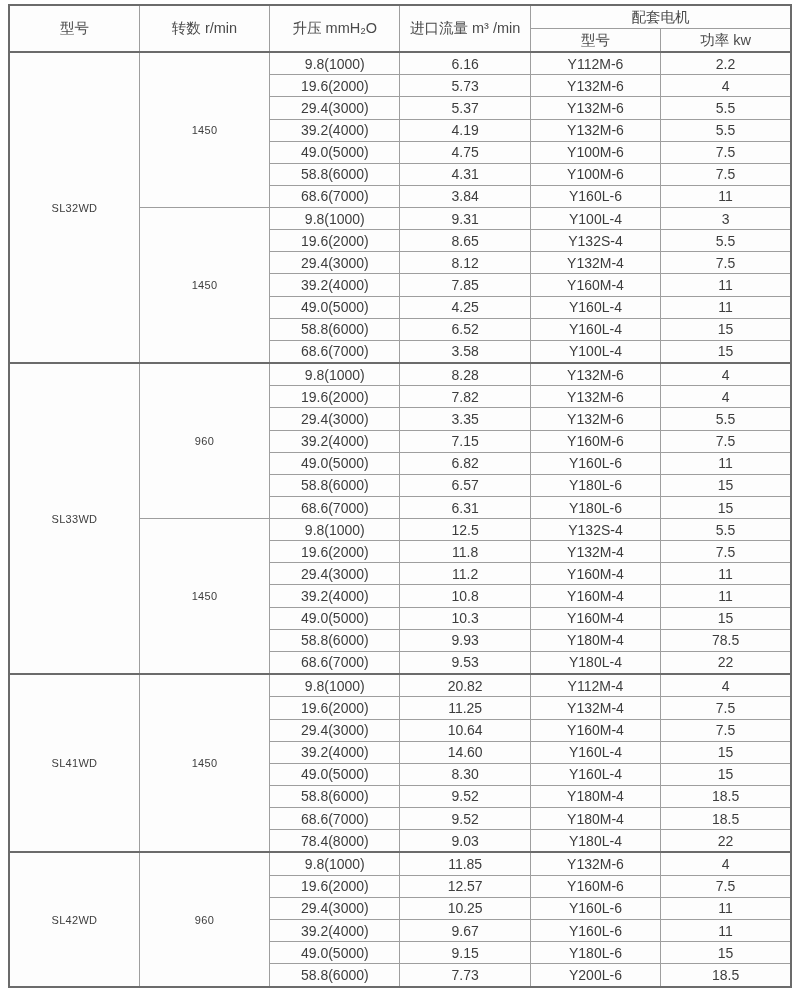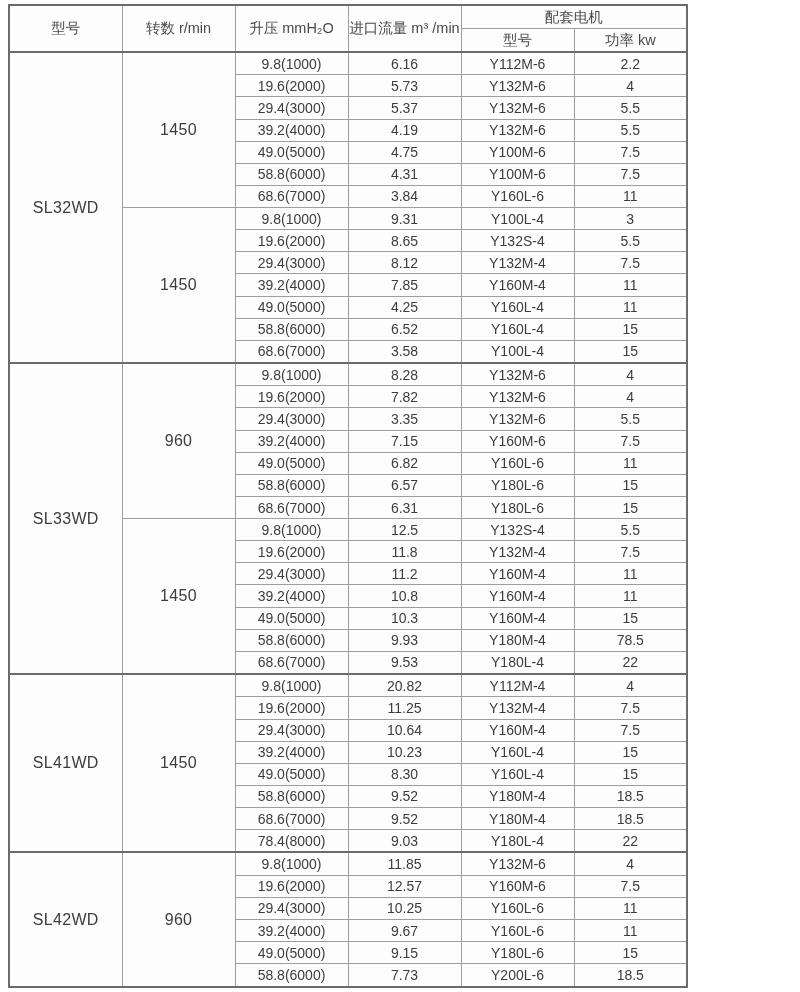--- a/index.html
+++ b/index.html
@@ -12,21 +12,21 @@
     height: 992px;
     font-family: "Liberation Sans", "DejaVu Sans", sans-serif;
     color: #3d3d3d;
   }
   .table-wrap {
     padding: 4px 8px;
   }
   table.spec-table {
     border-collapse: collapse;
     table-layout: fixed;
-    width: 680px;
+    width: 784px;
     height: 984px;
     border: 2px solid #6b6b6b;
     background: #fdfdfd;
     font-size: 14px;
     color: #3d3d3d;
   }
   .spec-table th,
   .spec-table td {
     border: 1px solid #9e9e9e;
     text-align: center;
@@ -39,21 +39,21 @@
   .spec-table thead th {
     height: 22px;
     font-size: 14.5px;
     color: #4a4a4a;
   }
   .spec-table tbody tr.section-start td {
     border-top: 2px solid #6b6b6b;
   }
   .spec-table td.model-cell,
   .spec-table td.speed-cell {
-    font-size: 16px;
+    font-size: 11px;
     letter-spacing: 0.3px;
   }
 </style>
 </head>
 <body>
 
 <div class="table-wrap">
   <table class="spec-table">
     <thead>
       <tr>
@@ -258,21 +258,21 @@
           <td>7.5</td>
         </tr>
         <tr>
           <td>29.4(3000)</td>
           <td>10.64</td>
           <td>Y160M-4</td>
           <td>7.5</td>
         </tr>
         <tr>
           <td>39.2(4000)</td>
-          <td>10.23</td>
+          <td>14.60</td>
           <td>Y160L-4</td>
           <td>15</td>
         </tr>
         <tr>
           <td>49.0(5000)</td>
           <td>8.30</td>
           <td>Y160L-4</td>
           <td>15</td>
         </tr>
         <tr>

